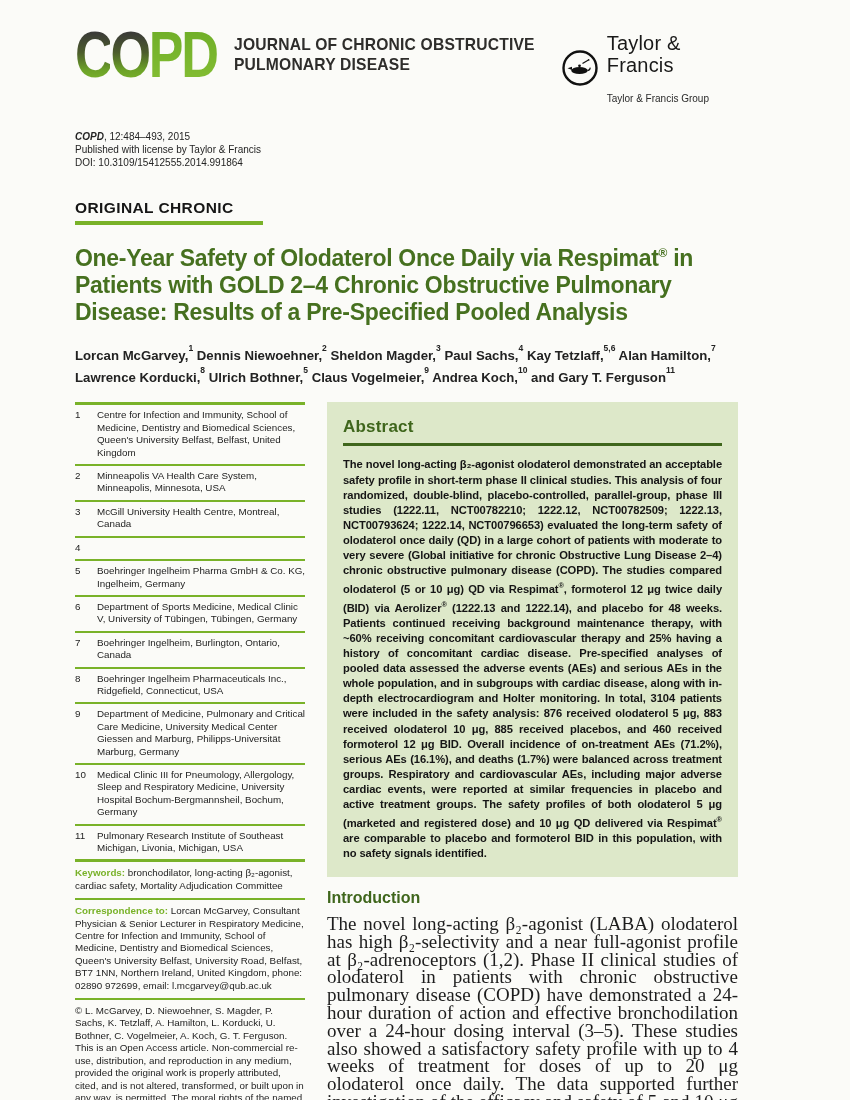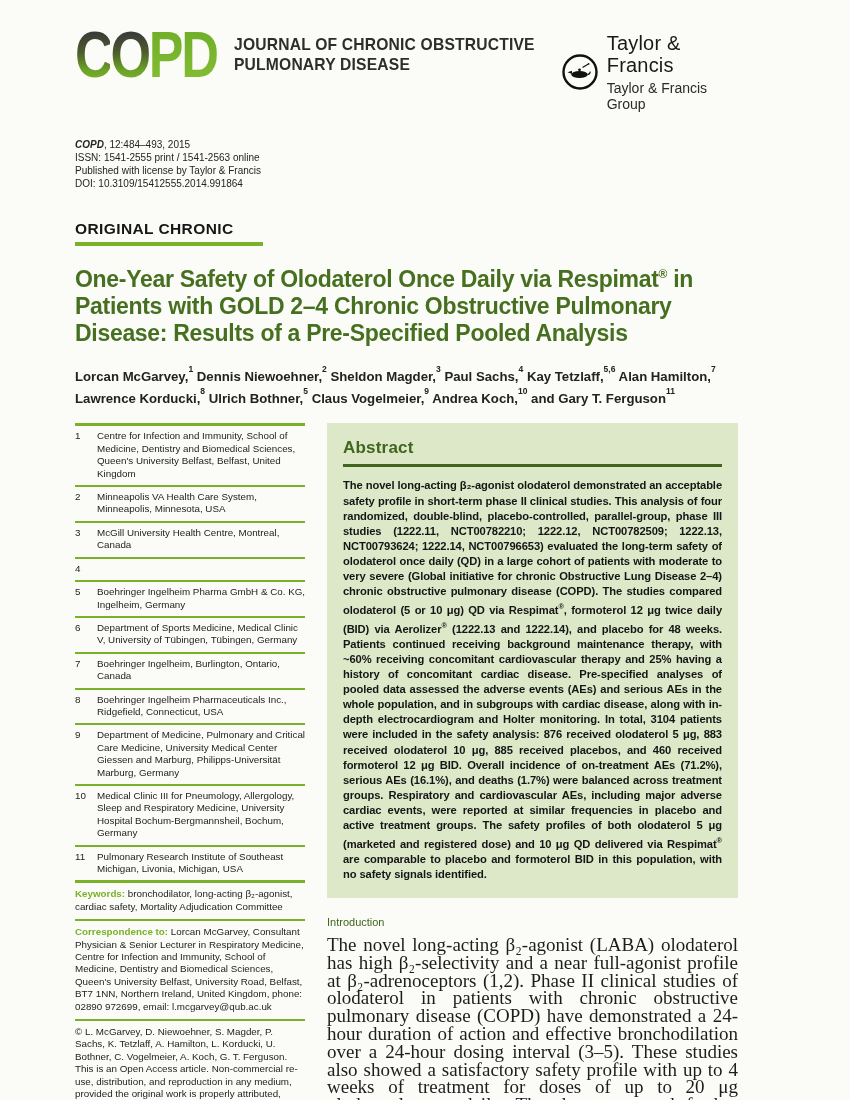--- a/index.html
+++ b/index.html
@@ -17,21 +17,21 @@
     font-size:64px; font-weight:bold; line-height:54px; letter-spacing:-3px; white-space:nowrap; }
   .copd-logo .lt { display:inline-block; background:linear-gradient(180deg,#3a3a38 8%,#4c5c2c 45%,#6ca228 78%,#7bb42c 100%);
     -webkit-background-clip:text; background-clip:text; color:transparent; }
   .copd-logo .lt.solid { background:linear-gradient(180deg,#6fae28,#83bd33); -webkit-background-clip:text; background-clip:text; }
   .jname { margin-left:-14px; padding-top:7px; transform:scaleX(.92); transform-origin:left top;
     font-weight:bold; font-size:17px; line-height:20px; color:#2e2d2b; letter-spacing:.2px; white-space:nowrap; }
   .tf { display:flex; align-items:center; margin-top:4px;justify-content:flex-end; }
   .tf-circle { width:38px; height:38px; flex:none; }
   .tf-names { margin-left:8px; }
   .tf-main { font-size:20px; color:#191919; letter-spacing:.2px; line-height:22px; }
-  .tf-sub { font-size:14px; color:#2a2a2a; margin-top:4px; }
+  .tf-sub { font-size:10px; color:#2a2a2a; margin-top:17px; }
   
   .cite { margin-top:26px; font-size:10px; line-height:13px; color:#242424; }
   .cite .it { font-style:italic; font-weight:bold; }
   
   .sec-label { margin-top:30px; font-size:15.5px; font-weight:bold; letter-spacing:.4px; color:#161616; }
   .sec-bar { width:188px; height:4px; background:var(--green); margin-top:4px; }
   .title { margin-top:15px; font-size:23px; line-height:27px; font-weight:bold; color:var(--titlegreen); letter-spacing:-.3px; }
   .title sup { font-size:12px; }
   .authors { margin-top:17px; font-size:13.2px; line-height:19px; font-weight:bold; color:#222; width:695px; }
   .authors sup { font-size:8.5px; position:relative; top:-4px; }
@@ -45,21 +45,21 @@
   .sb-block { border-top:2px solid var(--green); padding:5px 0 6px 0; }
   .sb-block.thick { border-top-width:3px; }
   .green-label { color:var(--green); font-weight:bold;margin-top:13px; }
   
   .abs-box { background:var(--absbg); padding:15px 16px 16px 16px; }
   .abs-head { font-size:17px; font-weight:bold; color:var(--dkgreen); letter-spacing:.2px; }
   .abs-rule { height:3px; background:var(--dkgreen); margin:6px 0 11px 0; }
   .abs-body { font-weight:bold; font-size:11.2px; line-height:15.1px; text-align:justify; color:#151515; letter-spacing:-.1px; }
   .abs-body sup { font-size:7.5px; }
   
-  .intro-head { margin-top:18px; font-size:11px; font-weight:normal; color:var(--dkgreen); }
+  .intro-head { margin-top:12px; font-size:16px; font-weight:bold; color:var(--dkgreen); }
   .intro-body { margin-top:8px; font-family:"Liberation Serif","DejaVu Serif",serif;
     font-size:19px; line-height:17.8px; text-align:justify; color:#1d1d1d; }
   :root { --green:#79b229; --dkgreen:#3f661c; --titlegreen:#46701f; --absbg:#dde8c9; }
 </style>
 </head>
 <body>
 
 <div class="page">
 
   <div class="hdr">
@@ -82,21 +82,20 @@
       </svg>
       <div class="tf-names">
         <div class="tf-main">Taylor &amp; Francis</div>
         <div class="tf-sub">Taylor &amp; Francis Group</div>
       </div>
     </div>
   </div>
 
   <div class="cite">
     <div><span class="it">COPD</span><span>, 12:484–493, 2015</span></div>
-    <div>ISSN: 1541-2555 print / 1541-2563 online</div>
     <div>Published with license by Taylor &amp; Francis</div>
     <div>DOI: 10.3109/15412555.2014.991864</div>
   </div>
 
   <div class="sec-label">ORIGINAL CHRONIC</div>
   <div class="sec-bar"></div>
 
   <h1 class="title">One-Year Safety of Olodaterol Once Daily via Respimat<sup>®</sup> in Patients with GOLD 2–4 Chronic Obstructive Pulmonary Disease: Results of a Pre-Specified Pooled Analysis</h1>
 
   <div class="authors" id="authors-line"><span>Lorcan McGarvey,</span><sup>1</sup> <span>Dennis Niewoehner,</span><sup>2</sup> <span>Sheldon Magder,</span><sup>3</sup> <span>Paul Sachs,</span><sup>4</sup> <span>Kay Tetzlaff,</span><sup>5,6</sup> <span>Alan Hamilton,</span><sup>7</sup> <span>Lawrence Korducki,</span><sup>8</sup> <span>Ulrich Bothner,</span><sup>5</sup> <span>Claus Vogelmeier,</span><sup>9</sup> <span>Andrea Koch,</span><sup>10</sup> <span>and Gary T. Ferguson</span><sup>11</sup></div>

